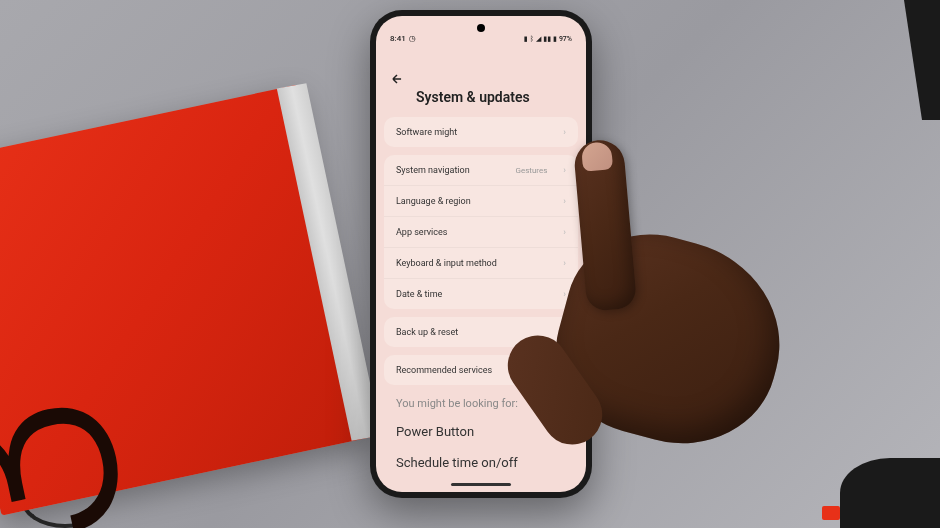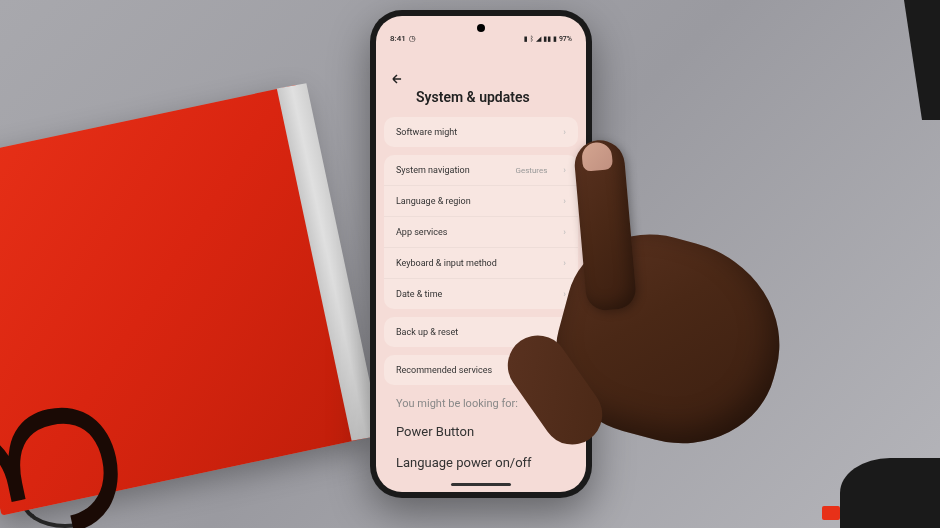--- a/index.html
+++ b/index.html
@@ -332,21 +332,21 @@
             <div class="settings-item">
               <span class="item-label">Recommended services</span>
               <span class="chevron">›</span>
             </div>
           </div>
         </div>
 
       <div class="section-label">You might be looking for:</div>
       <div id="footer-container">
           <div class="plain-item">Power Button</div>
-          <div class="plain-item">Language power on/off</div>
+          <div class="plain-item">Schedule time on/off</div>
         </div>
     </div>
 
     <div class="home-indicator"></div>
   </div>
 </div>
 
 <div class="hand">
   <div class="palm"></div>
   <div class="thumb"></div>

